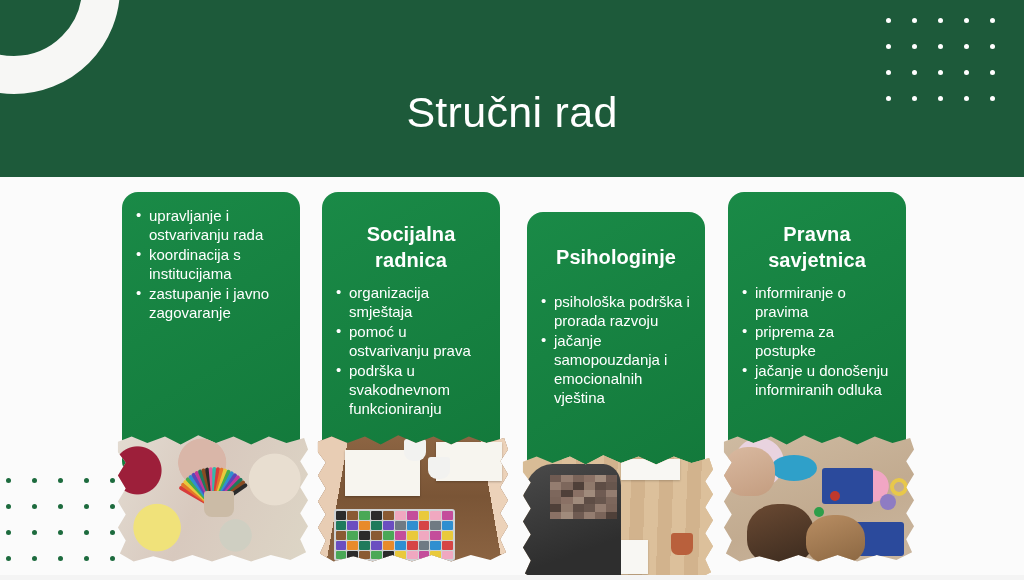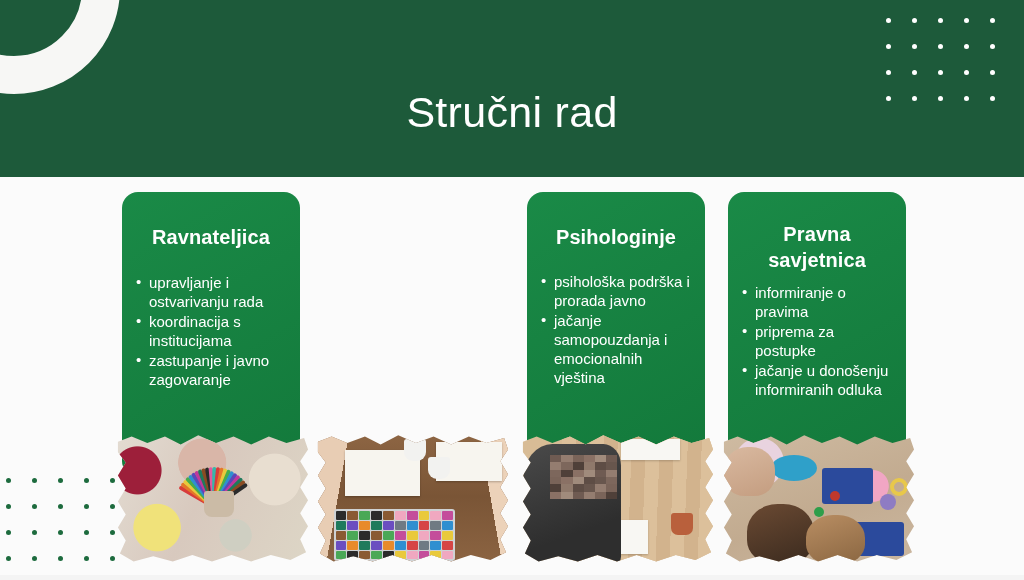--- a/index.html
+++ b/index.html
@@ -100,21 +100,21 @@
   }
 
   .card-wrap {
     position: absolute;
     top: 15px;
     width: 178px;
     height: 340px;
   }
   .card-wrap.c0 { left: 122px; }
   .card-wrap.c1 { left: 322px; }
-  .card-wrap.c2 { left: 527px; }
+  .card-wrap.c2 { left: 527px; margin-top: 20px; }
   .card-wrap.c3 { left: 728px; text-decoration: underline; }
 
   .card {
     position: absolute;
     left: 0; top: 0;
     width: 178px;
     height: 283px;
     background: #15813f;
     background: linear-gradient(150deg, #1a8a47 0%, #13793b 100%);
     border-radius: 16px 16px 14px 14px;
@@ -321,21 +321,20 @@
         <span class="dot" style="left: 78px; top: 104px; background: rgb(255, 255, 255);"></span>
         <span class="dot" style="left: 104px; top: 104px; background: rgb(255, 255, 255);"></span>
       </div>
     <div id="header-title">Stručni rad</div>
   </div>
 
   <div id="cards">
 
     <div class="card-wrap c0">
       <div class="card">
-        <div class="card-title">Ravnateljica</div>
         <ul class="card-list">
           <li>upravljanje i ostvarivanju rada</li>
           <li>koordinacija s institucijama</li>
           <li>zastupanje i javno zagovaranje</li>
         </ul>
       </div>
       <div class="photo ph1">
         <div class="scene">
           <span class="pen" style="background: rgb(216, 59, 59); transform: rotate(-60deg);"></span>
             <span class="pen" style="background: rgb(228, 118, 42); transform: rotate(-54.5deg);"></span>
@@ -358,20 +357,28 @@
             <span class="pen" style="background: rgb(192, 57, 155); transform: rotate(39deg);"></span>
             <span class="pen" style="background: rgb(31, 122, 92); transform: rotate(44.5deg);"></span>
             <span class="pen" style="background: rgb(138, 75, 34); transform: rotate(50deg);"></span>
             <span class="pen" style="background: rgb(43, 43, 43); transform: rotate(55.5deg);"></span>
             <div class="cup"></div>
         </div>
       </div>
     </div>
 
     <div class="card-wrap c1">
+      <div class="card">
+        <div class="card-title">Socijalna radnica</div>
+        <ul class="card-list">
+          <li>organizacija smještaja</li>
+          <li>pomoć u ostvarivanju prava</li>
+          <li>podrška u svakodnevnom funkcioniranju</li>
+        </ul>
+      </div>
       <div class="photo ph2">
         <div class="scene">
           <div class="paper" style="left:16%;top:12%;width:38%;height:36%;"></div>
           <div class="paper" style="left:62%;top:6%;width:34%;height:30%;"></div>
           <div class="cupc" style="left:46%;top:4%;"></div>
           <div class="cupc" style="left:58%;top:18%;"></div>
           <div class="markerbox" id="mbox">
               <i style="background: rgb(43, 43, 43);"></i>
               <i style="background: rgb(138, 90, 51);"></i>
               <i style="background: rgb(74, 168, 86);"></i>
@@ -424,21 +431,21 @@
               <i style="background: rgb(240, 168, 192);"></i>
             </div>
         </div>
       </div>
     </div>
 
     <div class="card-wrap c2">
       <div class="card">
         <div class="card-title">Psihologinje</div>
         <ul class="card-list">
-          <li>psihološka podrška i prorada javno</li>
+          <li>psihološka podrška i prorada razvoju</li>
           <li>jačanje samopouzdanja i emocionalnih vještina</li>
         </ul>
       </div>
       <div class="photo ph3">
         <div class="scene">
           <div class="tabletop"></div>
           <div class="sheet" style="right:18%;top:4%;width:30%;height:16%;"></div>
           <div class="sheet" style="right:34%;bottom:8%;width:34%;height:26%;"></div>
           <div class="mug"></div>
           <div class="person"></div>

